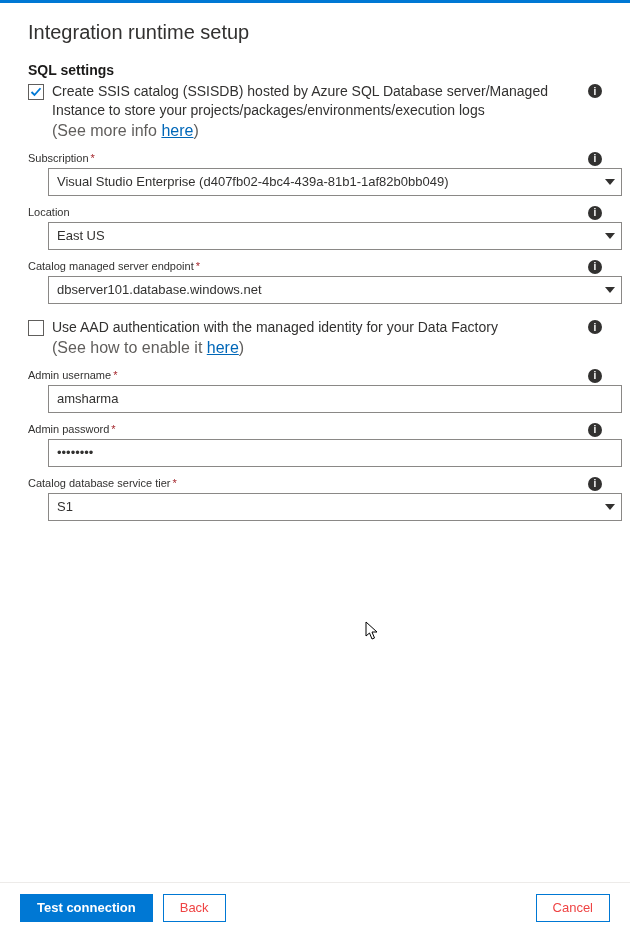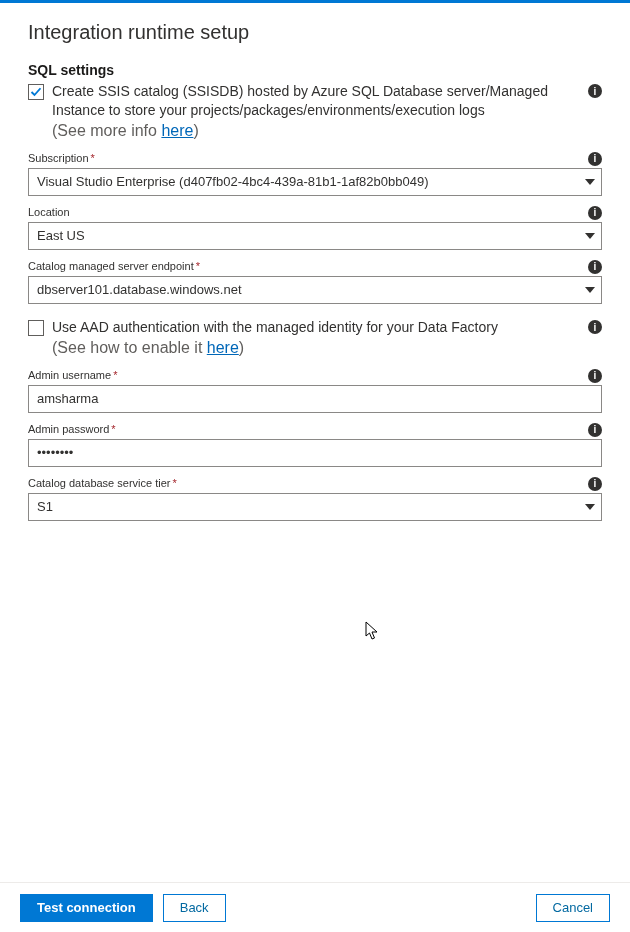--- a/index.html
+++ b/index.html
@@ -79,20 +79,21 @@
     align-items: center;
     justify-content: space-between;
     margin-bottom: 2px;
   }
   .field-label { font-size: 11px; color: #323130; }
   .req { color: #a4262c; margin-left: 2px; }
   .control {
     position: relative;
     width: 100%;
     height: 28px;
+    margin-left: 20px;
   }
   .control input, .control .select-box {
     width: 100%;
     height: 28px;
     border: 1px solid #8a8886;
     background: #fff;
     padding: 0 8px;
     font-size: 13px;
     color: #323130;
     font-family: inherit;
@@ -127,21 +128,21 @@
     padding: 8px 20px;
     gap: 10px;
   }
   .btn {
     height: 28px;
     padding: 0 16px;
     font-size: 13px;
     cursor: pointer;
     border: 1px solid #0078d4;
     background: #fff;
-    color: #0369a1;
+    color: #ef4444;
     display: inline-flex;
     align-items: center;
     justify-content: center;
     font-family: inherit;
   }
   .btn.primary {
     background: #0078d4;
     color: #fff;
     font-weight: 600;
   }

